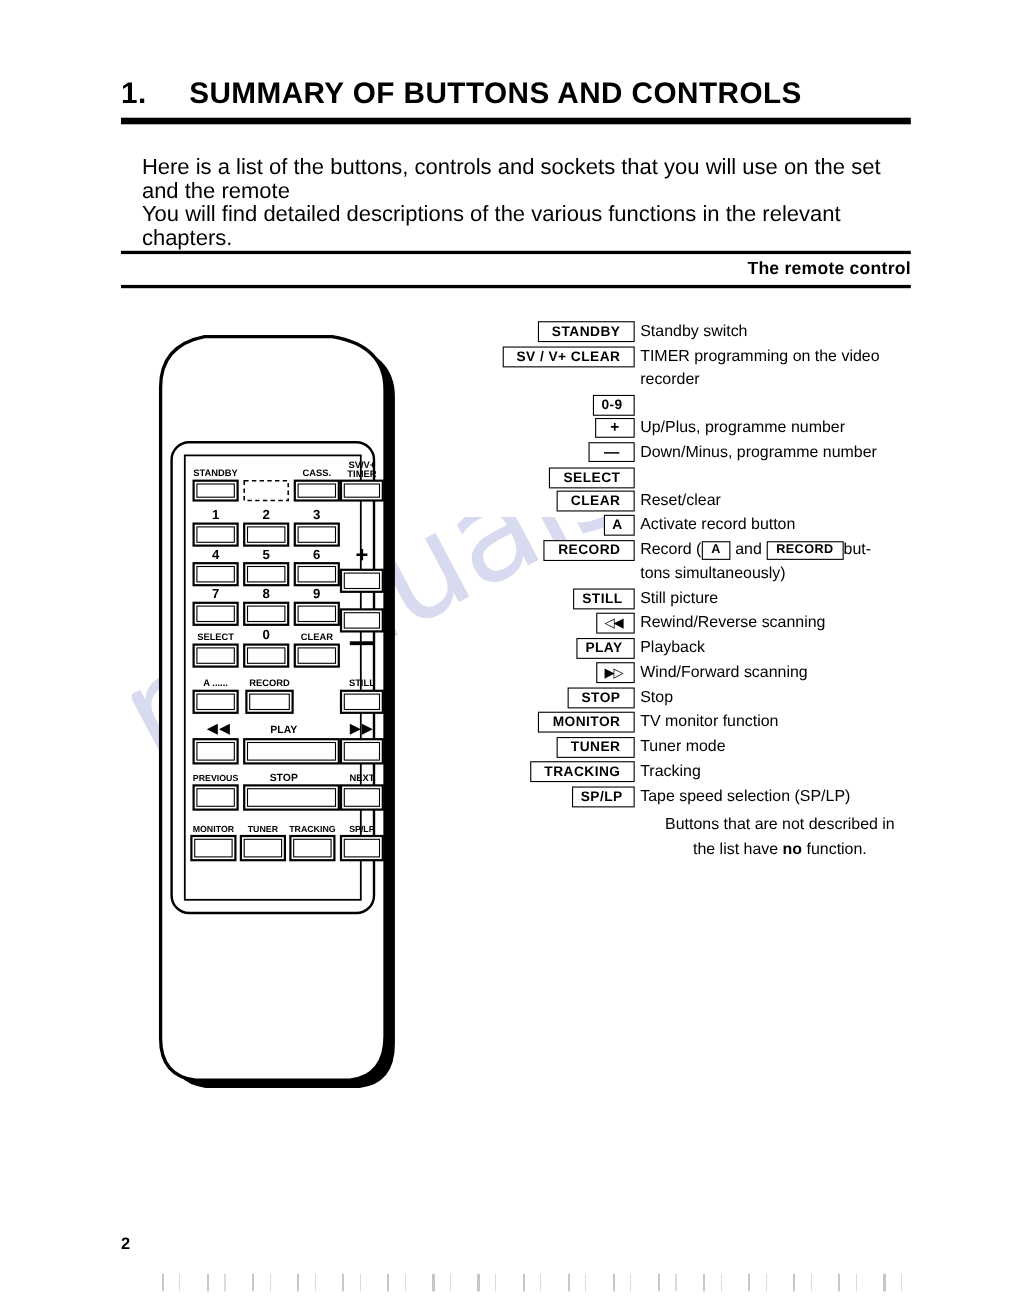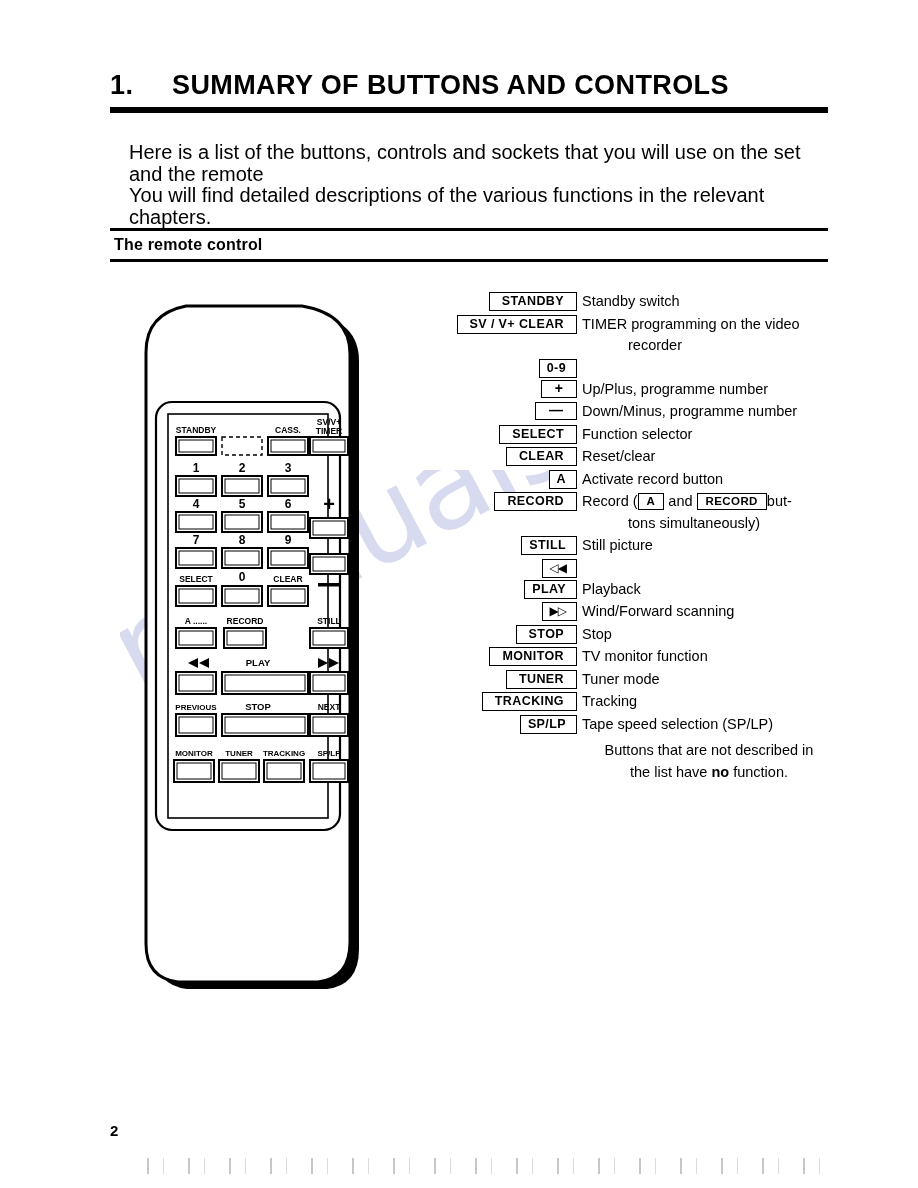--- a/index.html
+++ b/index.html
@@ -79,20 +79,21 @@
     font-size: 20px;
     line-height: 21.5px;
   }
 
   
   #subhead {
     position: absolute;
     left: 110px;
     top: 228px;
     width: 718px;
+    text-align: right;
   }
   #subhead .rule-top { height: 3px; background: #000; }
   #subhead .rule-bot { height: 3px; background: #000; }
   #subhead .label {
     font-size: 16px;
     font-weight: bold;
     padding: 5px 0 5px 4px;
     letter-spacing: .2px;
   }
 
@@ -139,21 +140,21 @@
     background: #fff;
   }
   .keybox.wide   { padding-left: 12px; padding-right: 12px; }
   .keybox.sym    { font-size: 14px; padding: 1px 13px 2px; letter-spacing: 0; }
   .keybox.tiny   { padding-right: 10px; }
   .leg-desc {
     flex: 1 1 auto;
     line-height: 21.5px;
     padding-top: 0px;
   }
-  .leg-desc .cont { display: block; margin-left: 46px; }
+  .leg-desc .cont { display: block; }
   .inlinebox {
     display: inline-block;
     border: 1.5px solid #000;
     font-size: 11.5px;
     font-weight: bold;
     line-height: 12px;
     padding: 1px 8px 2px;
     vertical-align: 1px;
     letter-spacing: .4px;
   }
@@ -411,21 +412,20 @@
       <div class="leg-key">
         <span class="keybox sym">—</span>
       </div>
       <div class="leg-desc">Down/Minus, programme number</div>
     </div>
 
     <div class="leg-row">
       <div class="leg-key">
         <span class="keybox wide">SELECT</span>
       </div>
-      <div class="leg-desc">Function selector</div>
     </div>
 
     <div class="leg-row">
       <div class="leg-key">
         <span class="keybox wide">CLEAR</span>
       </div>
       <div class="leg-desc">Reset/clear</div>
     </div>
 
     <div class="leg-row">
@@ -451,20 +451,21 @@
       <div class="leg-key">
         <span class="keybox tiny">STILL</span>
       </div>
       <div class="leg-desc">Still picture</div>
     </div>
 
     <div class="leg-row">
       <div class="leg-key">
         <span class="keybox tiny arrow-glyph">◁◀</span>
       </div>
+      <div class="leg-desc">Rewind/Reverse scanning</div>
     </div>
 
     <div class="leg-row">
       <div class="leg-key">
         <span class="keybox tiny">PLAY</span>
       </div>
       <div class="leg-desc">Playback</div>
     </div>
 
     <div class="leg-row">

